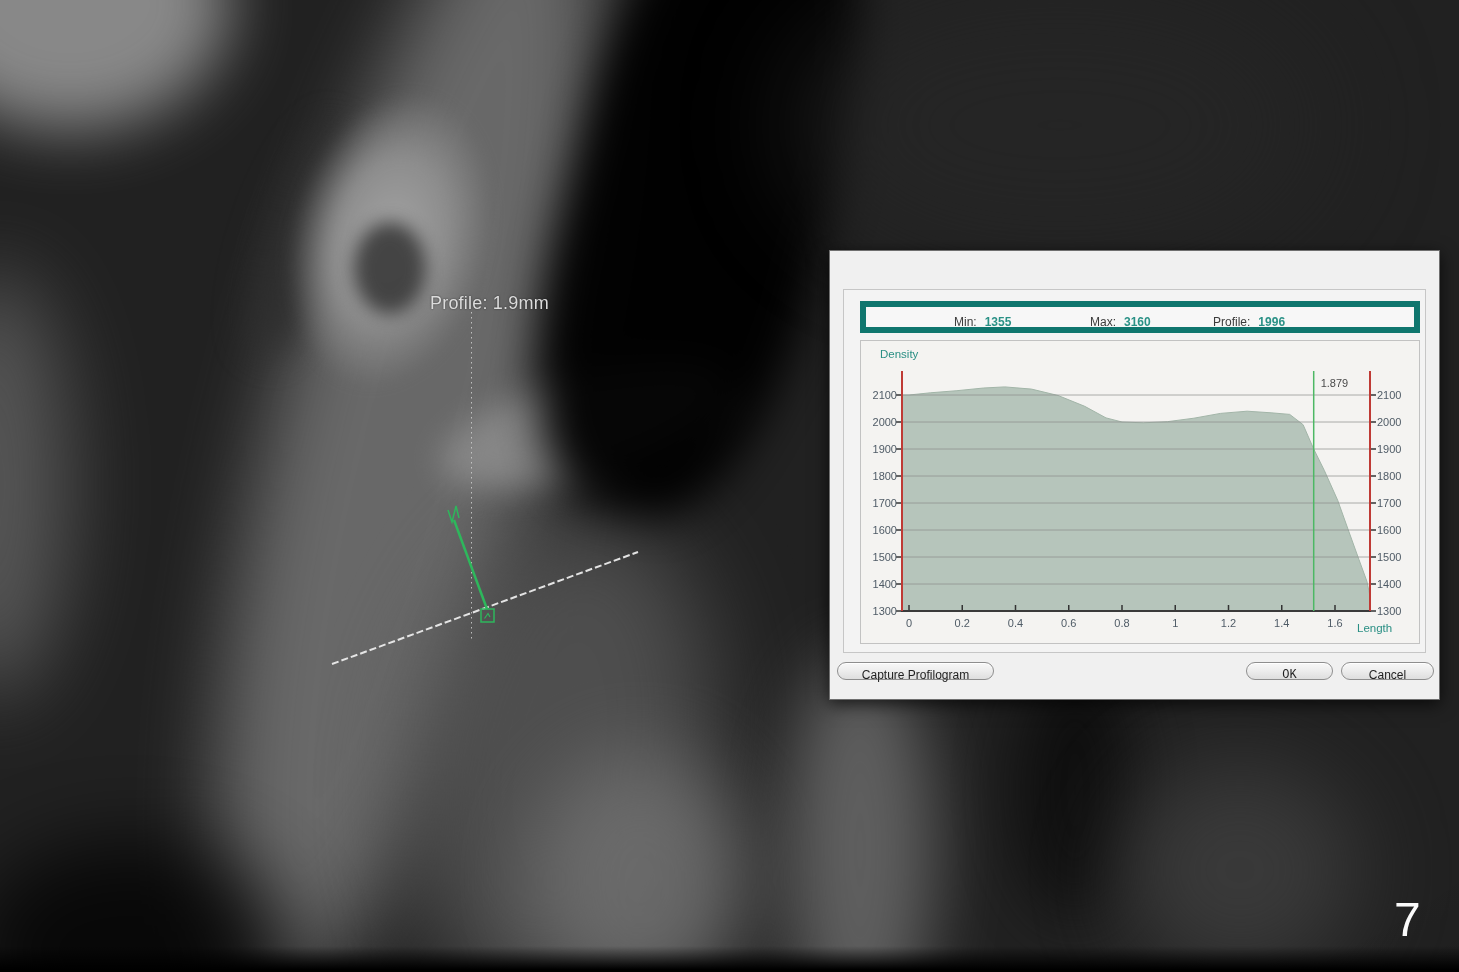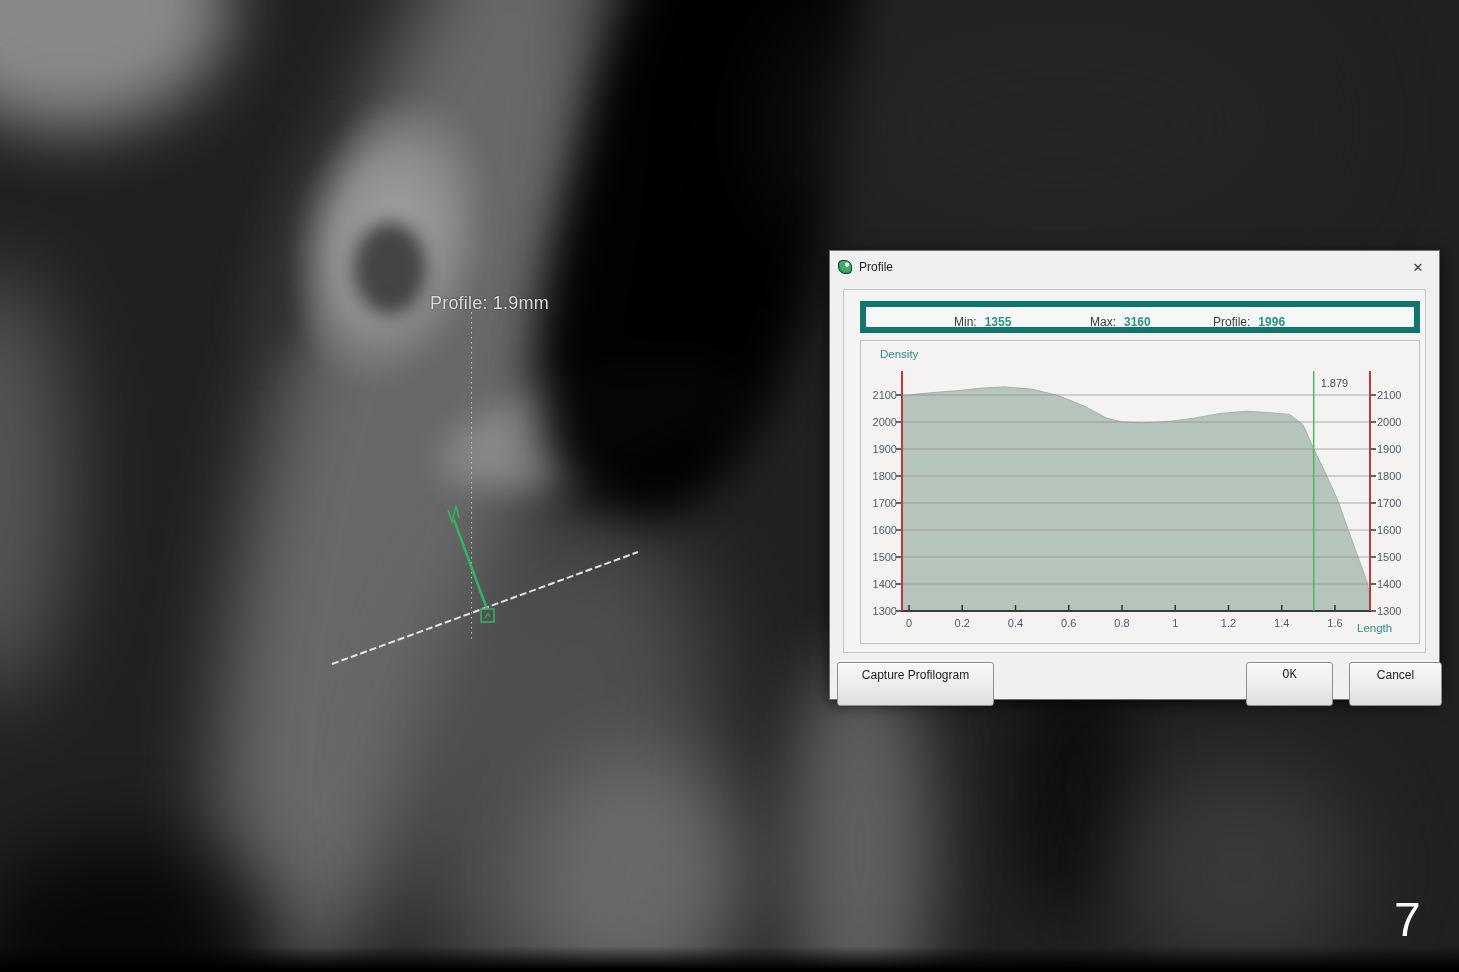--- a/index.html
+++ b/index.html
@@ -47,26 +47,26 @@
 
   .stats-box { position:absolute; left:16px; right:5px; top:11px; height:32px; background:#f7f7f7; border:6px solid #0f766e; }
   .stat { position:absolute; top:0; height:30px; line-height:30px; white-space:nowrap; }
   .stat .lab { color:#3c3c3c; }
   .stat .val { color:#2a9186; font-weight:bold; margin-left:8px; }
   .st-min { left:88px; } .st-max { left:224px; } .st-avg { left:347px; }
 
   .chart-panel { position:absolute; left:16px; right:5px; top:50px; height:304px; background:#f4f3f1; border:1px solid #c2c2c2; overflow:hidden; }
   .chart-svg { position:absolute; left:0; top:0; }
 
-  .btn { position:absolute; height:44px; background:linear-gradient(180deg,#f8f8f8 0%,#eeeeee 45%,#dedede 100%);
-         border:1px solid #8e8e8e; border-radius:3px; font-size:12px; color:#1f1f1f; text-align:center; line-height:25px;
+  .btn { position:absolute; height:18px; background:linear-gradient(180deg,#f8f8f8 0%,#eeeeee 45%,#dedede 100%);
+         border:1px solid #8e8e8e; border-radius:11px; font-size:12px; color:#1f1f1f; text-align:center; line-height:25px;
          box-shadow:inset 0 1px 0 #fff; font-family:"Liberation Sans", sans-serif; }
   .btn-capture { left:7px;   top:411px; width:157px; }
   .btn-ok      { left:416px; top:411px; width:87px;font-family:Liberation Mono, monospace;  }
-  .btn-cancel  { left:511px; top:411px; width:93px;margin-left:8px;  }
+  .btn-cancel  { left:511px; top:411px; width:93px;  }
 </style>
 </head>
 <body>
 
 <div class="stage">
 
   <div style="position:absolute; inset:0;">
     <div class="blob b-tl"></div>
     <div class="blob b-leftedge"></div>
     <div class="blob b-jaw"></div>
@@ -92,25 +92,20 @@
     <line x1="454" y1="520" x2="487" y2="609" stroke="#2eb75c" stroke-width="2.5"></line>
     <polyline points="448,510 452,522 456,506 459,518" fill="none" stroke="#2eb75c" stroke-width="1.5"></polyline>
     <rect x="481" y="609" width="13" height="13" fill="none" stroke="#2eb75c" stroke-width="1.5"></rect>
     <polyline points="484.5,618.5 488,613.5 490,617" fill="none" stroke="#2eb75c" stroke-width="1.2"></polyline>
   </svg>
 
   <div class="measure-label">Profile: 1.9mm</div>
   <div class="page-number">7</div>
 
   <div class="dialog">
-    <div class="titlebar">
-      <div class="app-ico"></div>
-      <div class="title-text">Profile</div>
-      <div class="close-btn">✕</div>
-    </div>
 
     <div class="inner-panel">
 
       <div class="stats-box">
         <span class="stat st-min">
           <span class="lab">Min:</span><span class="val">1355</span>
         </span>
         <span class="stat st-max">
           <span class="lab">Max:</span><span class="val">3160</span>
         </span>

